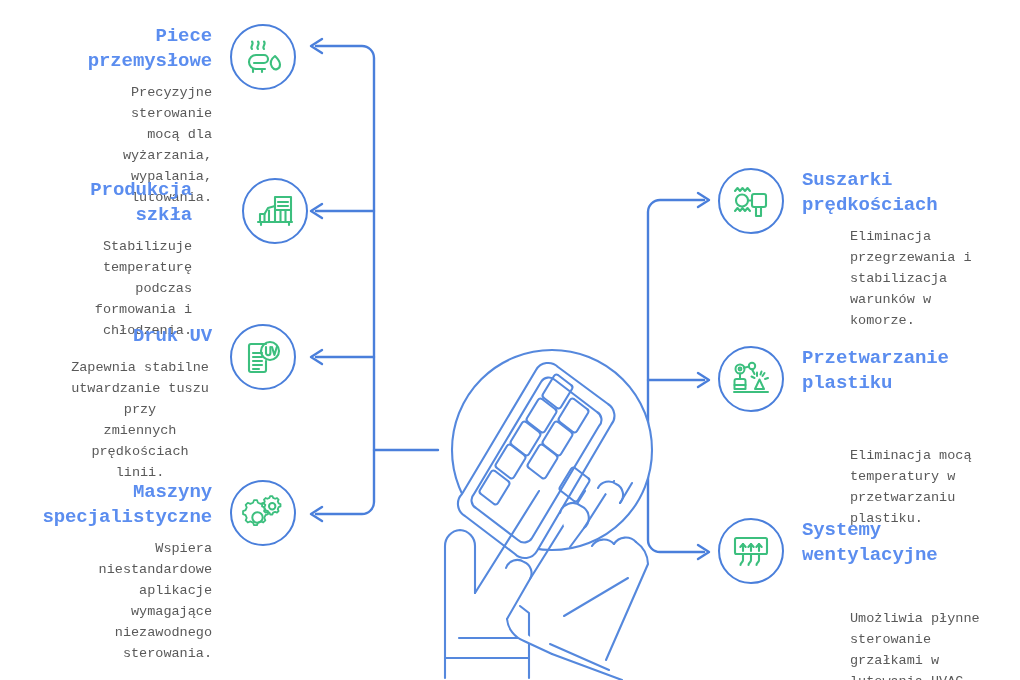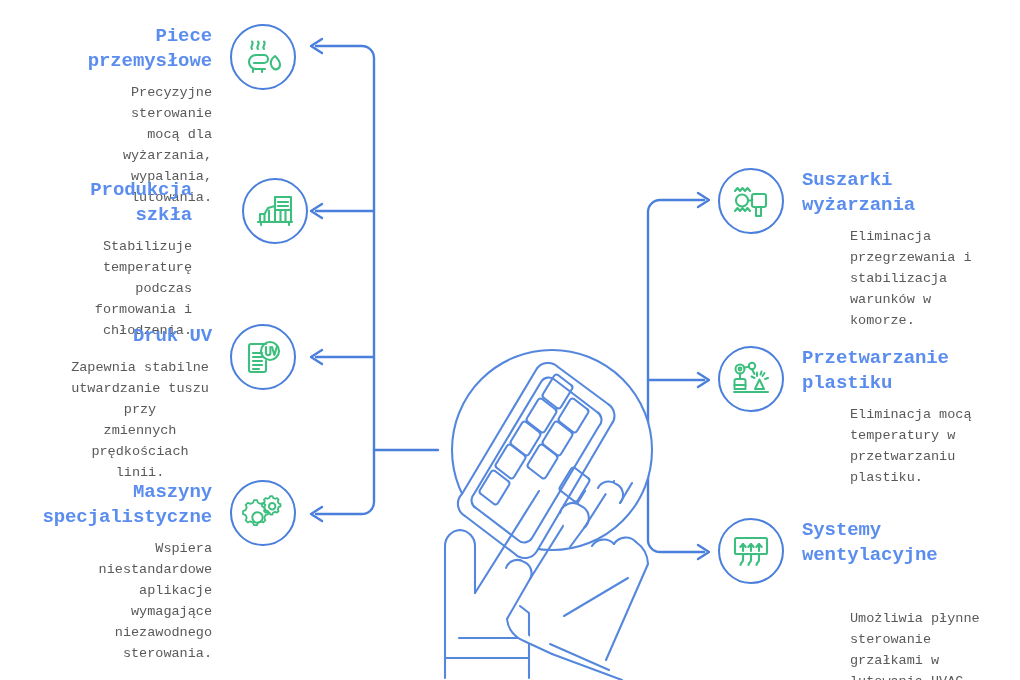--- a/index.html
+++ b/index.html
@@ -274,21 +274,21 @@
           <path d="M5 31 l2.5 -3 l2.5 3 l2.5 -3 l2.5 3 l2.5 -3 l2.5 3"></path>
           <circle cx="12" cy="20.5" r="6"></circle>
           <path d="M18 20.5 H22"></path>
           <rect x="22" y="14" width="14" height="13" rx="2"></rect>
           <path d="M26 27 V36 H31 V27"></path>
         </g>
       </svg>
     </div>
     <div class="text-col" style="width:182px;">
       <div class="title">Suszarki
-wyżarzania</div>
+prędkościach</div>
       <div class="desc">Eliminacja
 przegrzewania i
 stabilizacja warunków w
 komorze.</div>
     </div>
   </div>
 
   <div class="item right" style="left:718px; top:346px; width:290px;">
     <div class="badge">
       <svg width="42" height="42" viewBox="0 0 42 42">
@@ -304,21 +304,21 @@
           <path d="M4 34 H38"></path>
           <path d="M25 31 L29.5 21.5 L34 31 Z"></path>
           <path d="M27 18 L27 14.5"></path>
           <path d="M32.5 18 L34.5 15"></path>
           <path d="M24.5 20 L21.5 18.5"></path>
           <path d="M35 21 L38 20"></path>
           <path d="M30.5 16.5 L31.5 13.5"></path>
         </g>
       </svg>
     </div>
-    <div class="text-col" style="width:182px;">
+    <div class="text-col" style="width:182px;gap:41px;">
       <div class="title">Przetwarzanie
 plastiku</div>
       <div class="desc">Eliminacja mocą
 temperatury w
 przetwarzaniu plastiku.</div>
     </div>
   </div>
 
   <div class="item right" style="left:718px; top:518px; width:290px;">
     <div class="badge">

